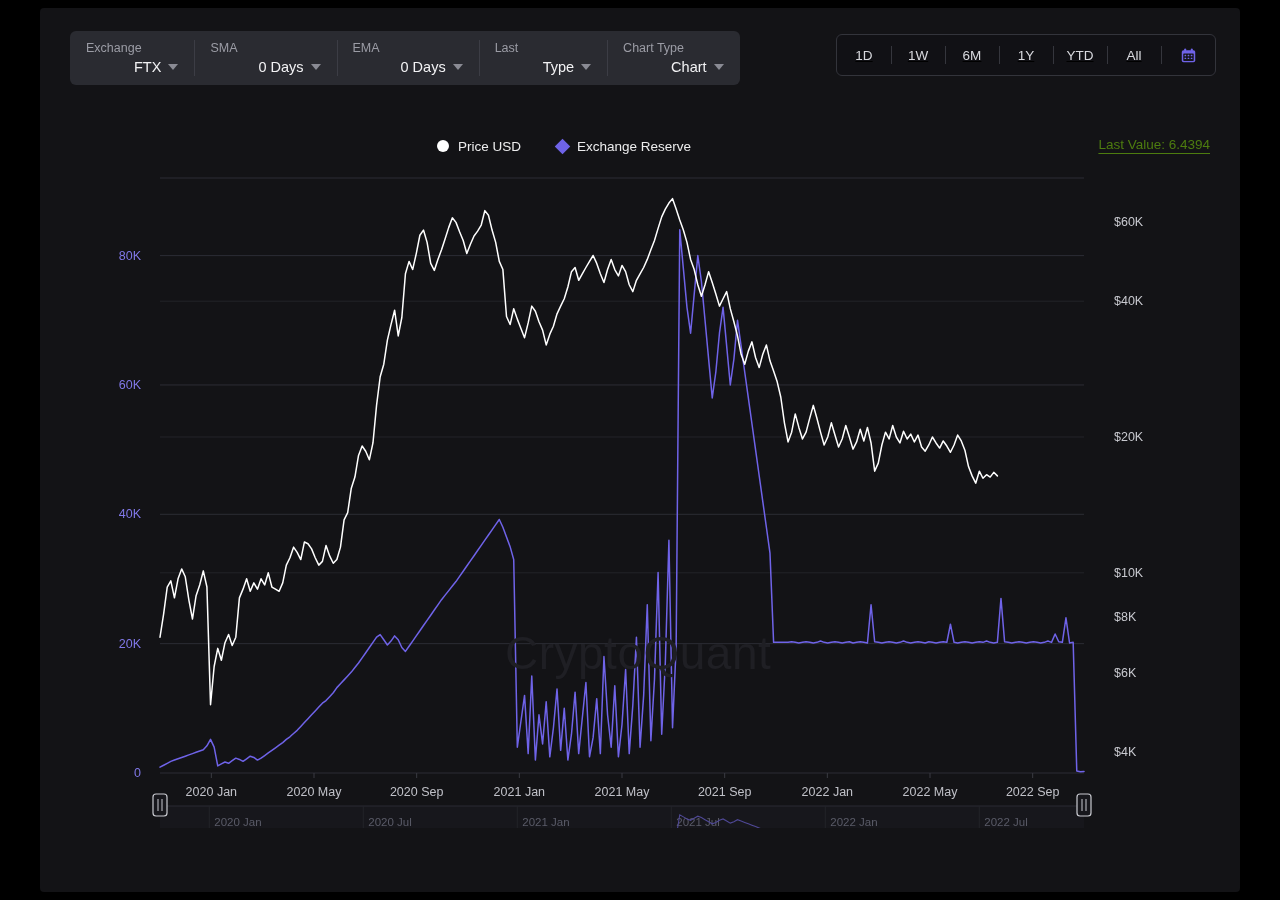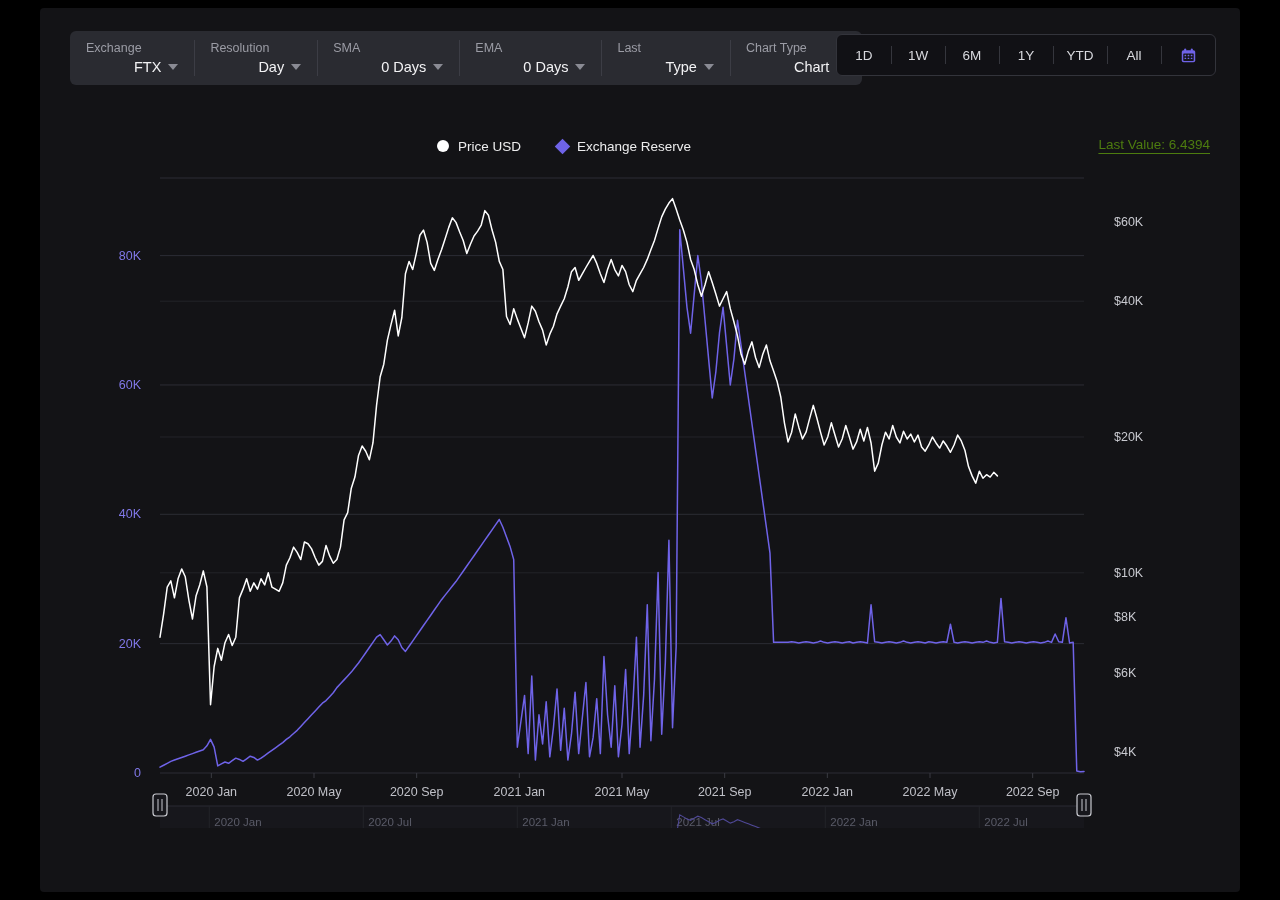--- a/index.html
+++ b/index.html
@@ -63,20 +63,21 @@
 
   
   .range-group {
     position: absolute; right: 0; top: 3px;
     height: 42px;
     display: flex; align-items: stretch;
     border: 1px solid #33343b;
     border-radius: 6px;
     background: #111115;
     overflow: hidden;
+    text-decoration: underline;
   }
   .range-btn {
     display: flex; align-items: center; justify-content: center;
     min-width: 54px; padding: 0 11px;
     font-size: 13.5px; color: #d8d9de;
     position: relative;
     cursor: pointer;
   }
   .range-btn + .range-btn::before,
   .range-cal::before {
@@ -165,27 +166,20 @@
 
 <div id="app">
 
   <div class="toolbar-row">
 
     <div class="selector-group" id="selector-group">
         <div class="selector">
           <div class="sel-label">Exchange</div>
           <div class="sel-value-row">
             <span class="sel-value">FTX</span>
-            <span class="caret"></span>
-          </div>
-        </div>
-        <div class="selector">
-          <div class="sel-label">Resolution</div>
-          <div class="sel-value-row">
-            <span class="sel-value">Day</span>
             <span class="caret"></span>
           </div>
         </div>
         <div class="selector">
           <div class="sel-label">SMA</div>
           <div class="sel-value-row">
             <span class="sel-value">0 Days</span>
             <span class="caret"></span>
           </div>
         </div>
@@ -245,20 +239,21 @@
       </div>
       <div class="legend-item">
         <span class="diamond-purple"></span>
         <span>Exchange Reserve</span>
       </div>
     </div>
 
   <div class="last-value">Last Value: 6.4394</div>
 
   <div class="chart-wrap">
+    <div class="watermark">CryptoQuant</div>
     <svg class="chart-svg" id="chart-svg" viewBox="0 0 1200 660">
         <line x1="120" y1="10" x2="1044" y2="10" stroke="#2c2d34" stroke-width="1"></line>
         <line x1="120" y1="475.6521739130435" x2="1044" y2="475.6521739130435" stroke="#2c2d34" stroke-width="1"></line>
         <line x1="120" y1="346.30434782608694" x2="1044" y2="346.30434782608694" stroke="#2c2d34" stroke-width="1"></line>
         <line x1="120" y1="216.95652173913044" x2="1044" y2="216.95652173913044" stroke="#2c2d34" stroke-width="1"></line>
         <line x1="120" y1="87.60869565217388" x2="1044" y2="87.60869565217388" stroke="#2c2d34" stroke-width="1"></line>
         <line x1="120" y1="404.8117475874909" x2="1044" y2="404.8117475874909" stroke="#232429" stroke-width="1"></line>
         <line x1="120" y1="268.99248139840944" x2="1044" y2="268.99248139840944" stroke="#232429" stroke-width="1"></line>
         <line x1="120" y1="133.17321520932796" x2="1044" y2="133.17321520932796" stroke="#232429" stroke-width="1"></line>
         <line x1="120" y1="605" x2="1044" y2="605" stroke="#2c2d34" stroke-width="1"></line>

